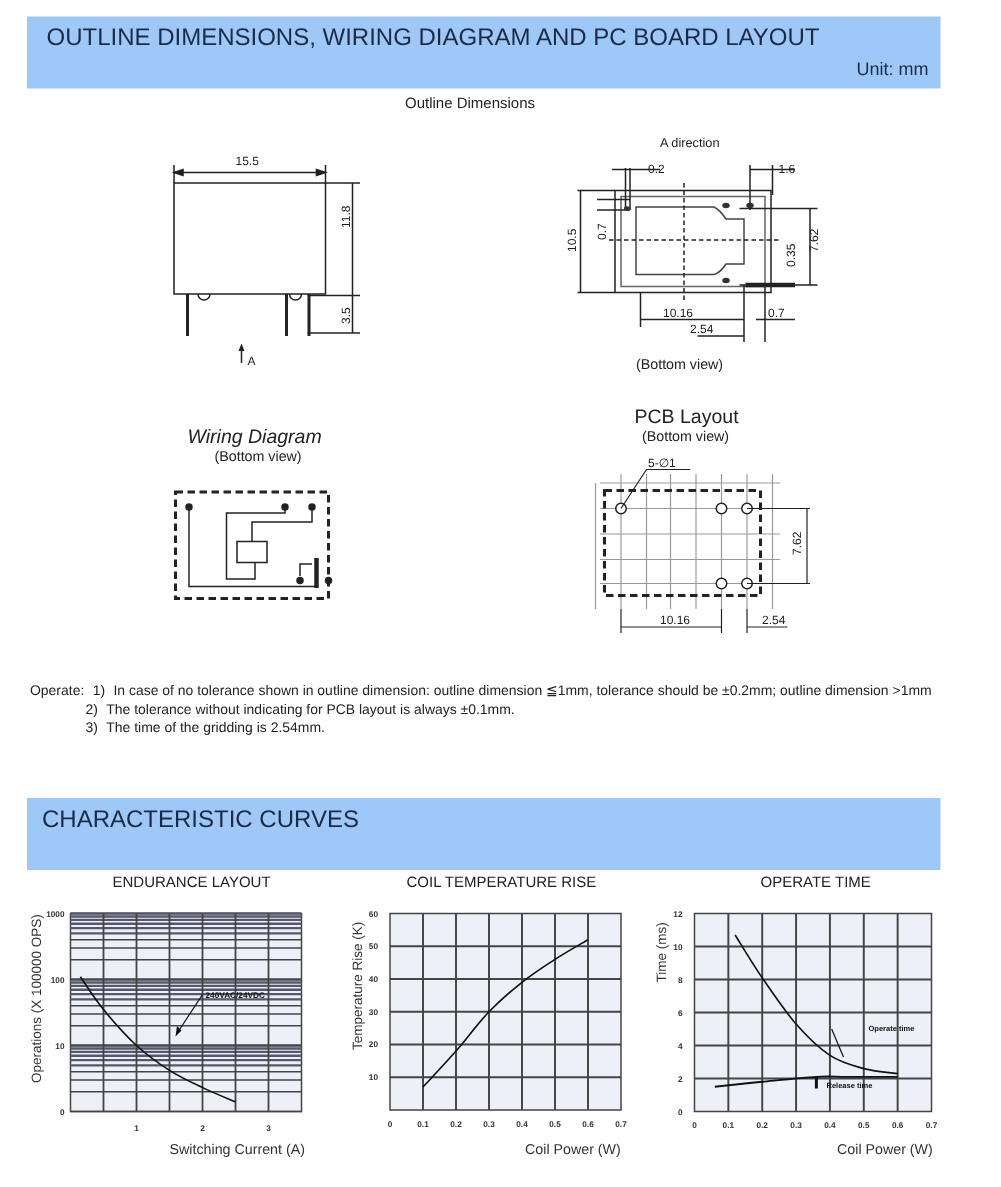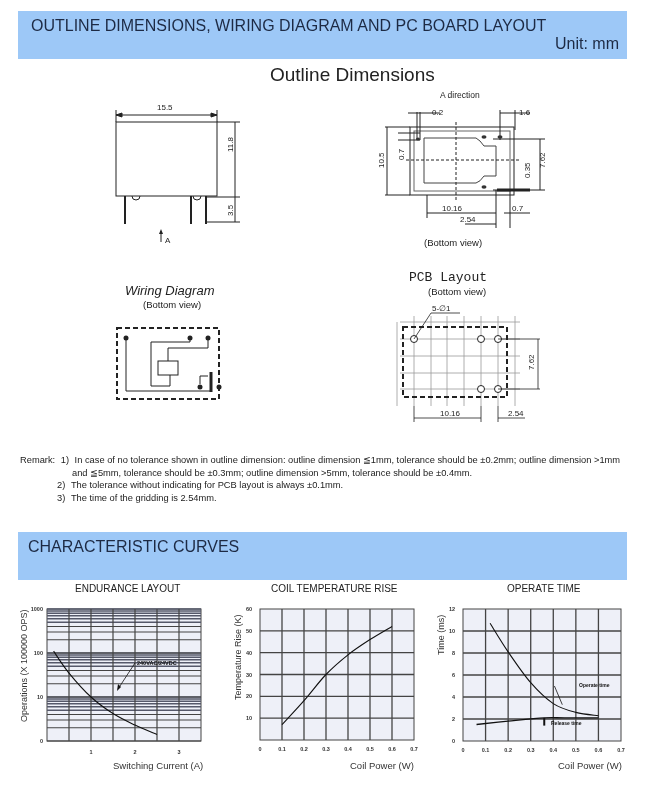--- a/index.html
+++ b/index.html
@@ -1,34 +1,34 @@
 <!DOCTYPE html>
 <html><head>
 <meta charset="utf-8">
 <style>
   html, body { margin:0; padding:0; background:#ffffff; }
   body { width:667px; height:791px; position:relative; overflow:hidden;
          font-family:"Liberation Sans", sans-serif; color:#222; }
   .bar { position:absolute; left:18px; width:609px; background:#9dc8f7; }
   .bar-title { position:absolute; left:13px; font-size:16px; color:#1d2a44; white-space:nowrap; }
-  .unit { position:absolute; right:8px; bottom:6px; font-size:16px; color:#1d2a44; }
+  .unit { position:absolute; right:8px; bottom:6px; font-size:12px; color:#1d2a44; }
   .lbl { position:absolute; white-space:nowrap; }
   .remarks { position:absolute; left:20px; top:454px; font-size:9.3px; line-height:12.6px; color:#222; }
   .remarks .row { white-space:nowrap; }
   svg text { font-family:"Liberation Sans", sans-serif; }
 </style>
 </head>
 <body>
 
 <div class="bar" style="top:11px;height:48px;">
   <div class="bar-title" style="top:6px;">OUTLINE DIMENSIONS, WIRING DIAGRAM AND PC BOARD LAYOUT</div>
   <div class="unit">Unit: mm</div>
 </div>
 
-<div class="lbl" style="left:270px;top:64px;font-size:19px;">Outline Dimensions</div>
+<div class="lbl" style="left:270px;top:64px;font-size:10px;">Outline Dimensions</div>
 
 <svg style="position:absolute;left:100px;top:85px;" width="160" height="170" viewBox="100 85 160 170">
   <g stroke="#222" fill="none" stroke-width="1">
     <rect x="116" y="122" width="101" height="74"></rect>
     <line x1="116" y1="115" x2="217" y2="115"></line>
     <line x1="116" y1="110" x2="116" y2="122"></line>
       <line x1="217" y1="110" x2="217" y2="122"></line>
     <polygon points="116,115 122,113 122,117" fill="#222"></polygon>
       <polygon points="217,115 211,113 211,117" fill="#222"></polygon>
     <line x1="217" y1="122" x2="240" y2="122"></line>
@@ -117,21 +117,21 @@
   <line x1="211" y1="372" x2="211" y2="392" stroke="#222" stroke-width="3"></line>
   <g fill="#222">
     <circle cx="126" cy="338" r="2.5"></circle>
       <circle cx="190" cy="338" r="2.5"></circle>
       <circle cx="208" cy="338" r="2.5"></circle>
     <circle cx="200" cy="387" r="2.5"></circle>
       <circle cx="219" cy="387" r="2.5"></circle>
   </g>
 </svg>
 
-<div class="lbl" style="left:409px;top:270px;font-size:13px;font-family:Liberation Mono, monospace;">PCB Layout</div>
+<div class="lbl" style="left:423px;top:270px;font-size:13px;">PCB Layout</div>
 <div class="lbl" style="left:428px;top:286px;font-size:9.5px;">(Bottom view)</div>
 <svg style="position:absolute;left:385px;top:300px;" width="160" height="130" viewBox="385 300 160 130">
   <g stroke="#999" stroke-width="0.8">
     <line x1="397" y1="322" x2="397" y2="406"></line>
       <line x1="414" y1="316" x2="414" y2="406"></line>
     <line x1="431" y1="316" x2="431" y2="406"></line>
       <line x1="447" y1="316" x2="447" y2="406"></line>
     <line x1="464" y1="316" x2="464" y2="406"></line>
       <line x1="481" y1="316" x2="481" y2="406"></line>
     <line x1="498" y1="316" x2="498" y2="406"></line>
@@ -161,24 +161,23 @@
       <line x1="498" y1="406" x2="498" y2="422"></line>
     <line x1="498" y1="418" x2="525" y2="418"></line>
   </g>
   <text x="432" y="311" font-size="8" fill="#222">5-∅1</text>
   <text x="0" y="0" font-size="8" fill="#222" transform="translate(534,370) rotate(-90)">7.62</text>
   <text x="440" y="416" font-size="8" fill="#222">10.16</text>
   <text x="508" y="416" font-size="8" fill="#222">2.54</text>
 </svg>
 
 <div class="remarks">
-  <div class="row"><span>Remark:</span>
+  <div class="row"><span>Operate:</span>
     <span style="margin-left:3px;">1)</span>
     <span style="margin-left:3px;">In case of no tolerance shown in outline dimension: outline dimension ≦1mm, tolerance should be ±0.2mm; outline dimension &gt;1mm</span></div>
-  <div class="row" style="padding-left:52px;"><span>and ≦5mm, tolerance should be ±0.3mm; outline dimension &gt;5mm, tolerance should be ±0.4mm.</span></div>
   <div class="row" style="padding-left:37px;"><span>2)</span>
     <span style="margin-left:3px;">The tolerance without indicating for PCB layout  is always ±0.1mm.</span></div>
   <div class="row" style="padding-left:37px;"><span>3)</span>
     <span style="margin-left:3px;">The time of the gridding is 2.54mm.</span></div>
 </div>
 
 <div class="bar" style="top:532px;height:48px;">
   <div class="bar-title" style="top:6px;left:10px;">CHARACTERISTIC  CURVES</div>
 </div>
 

